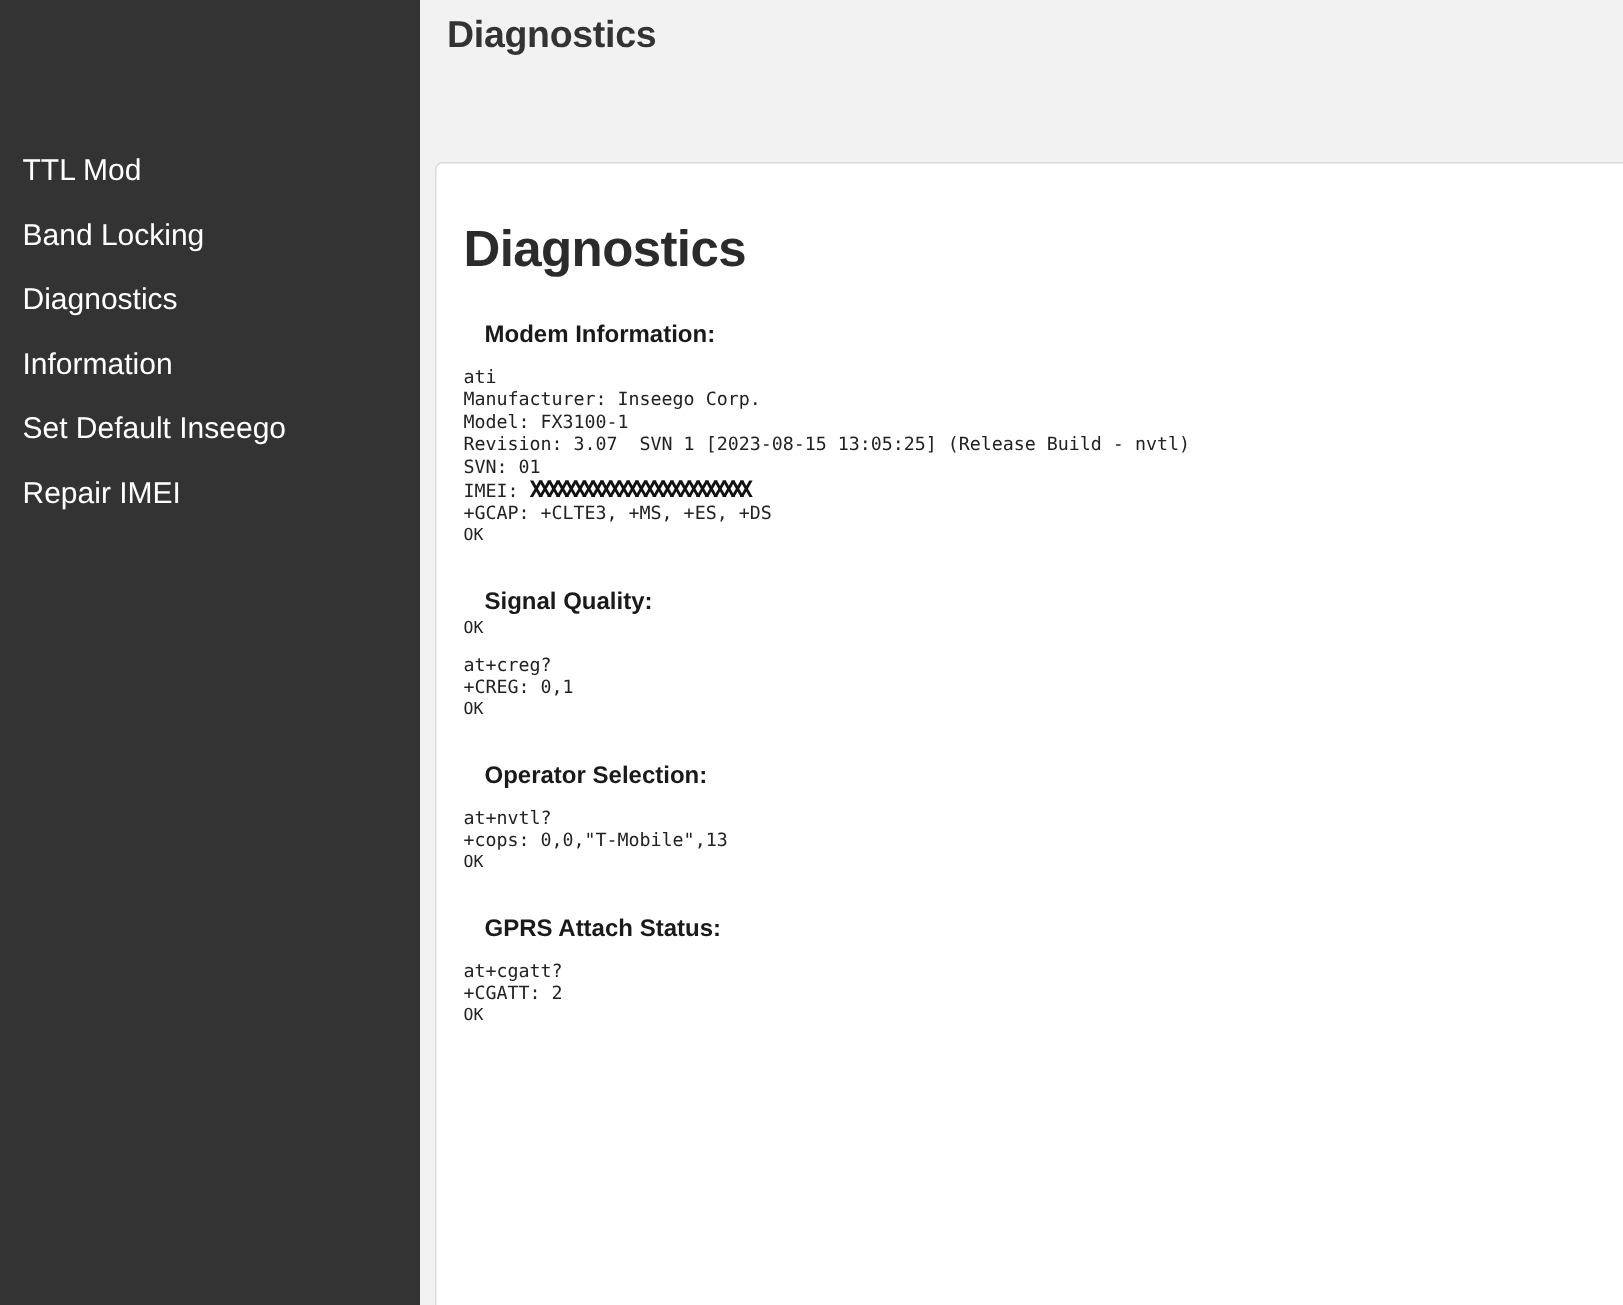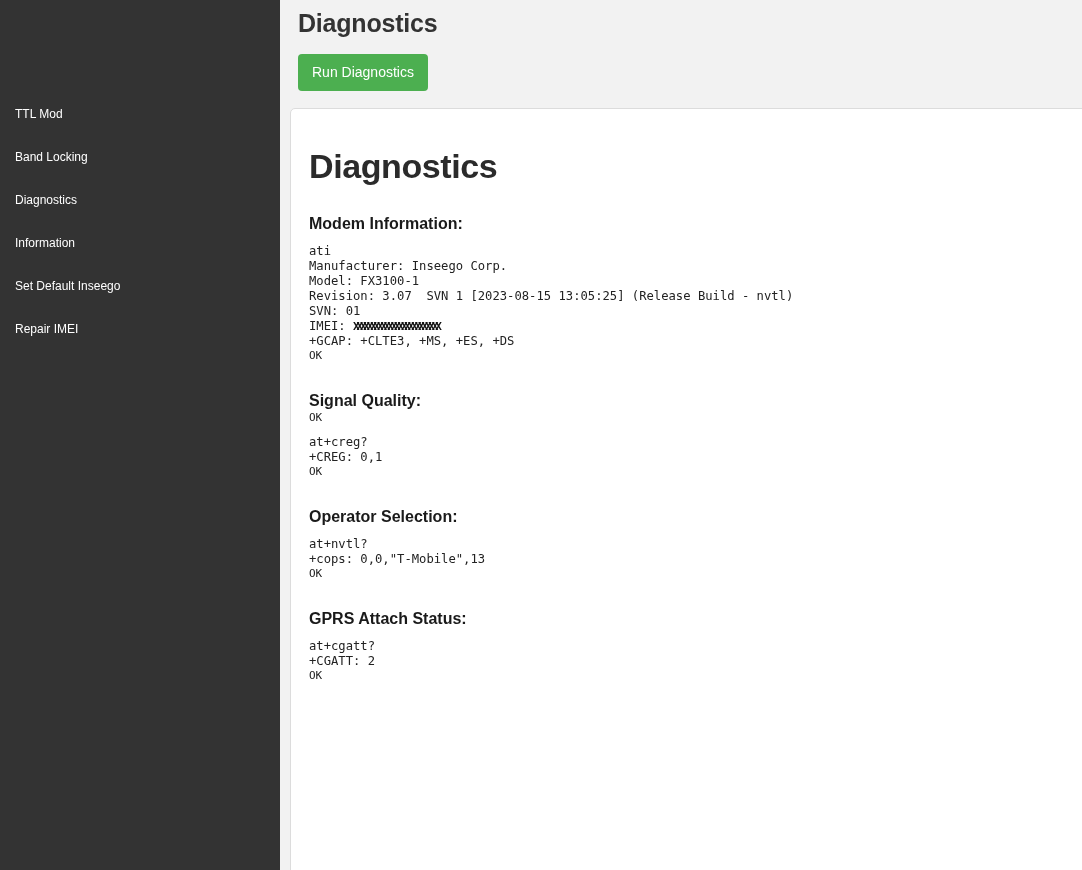--- a/index.html
+++ b/index.html
@@ -31,21 +31,21 @@
     overflow: hidden;
   }
   .nav-list {
     list-style: none;
     margin: 0;
     padding: 0;
   }
   .nav-item {
     display: block;
     color: #ffffff;
-    font-size: 12px;
+    font-size: 20px;
     line-height: 20px;
     padding: 0 0 0 15px;
     margin-bottom: 23px;
     text-decoration: none;
     cursor: pointer;
     white-space: nowrap;
   }
 
   
   .main {
@@ -101,21 +101,21 @@
   .card-title {
     margin: 15px 0 0 0;
     font-size: 34px;
     line-height: 40px;
     font-weight: bold;
     color: #2b2b2b;
     letter-spacing: -0.4px;
   }
 
   .sec-title {
-    margin: 28px 0 0 0;
+    margin: 28px 0 0 14px;
     font-size: 16px;
     line-height: 20px;
     font-weight: bold;
     color: #1a1a1a;
   }
 
   pre.out {
     margin: 10px 0 0 0;
     font-family: "DejaVu Sans Mono", "Liberation Mono", monospace;
     font-size: 12.2px;
@@ -127,21 +127,21 @@
   pre.ok {
     margin: 0 0 0 0;
     font-family: "DejaVu Sans Mono", "Liberation Mono", monospace;
     font-size: 11px;
     line-height: 14px;
     color: #222222;
     white-space: pre;
   }
   .redacted {
     font-family: "DejaVu Sans Mono", "Liberation Mono", monospace;
-    font-size: 11px;
+    font-size: 15px;
     font-weight: bold;
     letter-spacing: -3.2px;
     color: #111111;
   }
 </style>
 </head>
 <body>
 
 <div class="app">
 
@@ -165,23 +165,20 @@
       <li>
           <a class="nav-item" href="#">Repair IMEI</a>
         </li>
     </ul>
   </nav>
 
   <section class="main">
 
     <div class="topbar">
       <h2 class="page-title">Diagnostics</h2>
-      <div class="btn-row">
-        <button class="btn-run">Run Diagnostics</button>
-      </div>
     </div>
 
     <div class="card">
       <h1 class="card-title">Diagnostics</h1>
 
       <h3 class="sec-title">Modem Information:</h3>
       <pre class="out"><span>ati</span>
 <span>Manufacturer: Inseego Corp.</span>
 <span>Model: FX3100-1</span>
 <span>Revision: 3.07  SVN 1 [2023-08-15 13:05:25] (Release Build - nvtl)</span>

